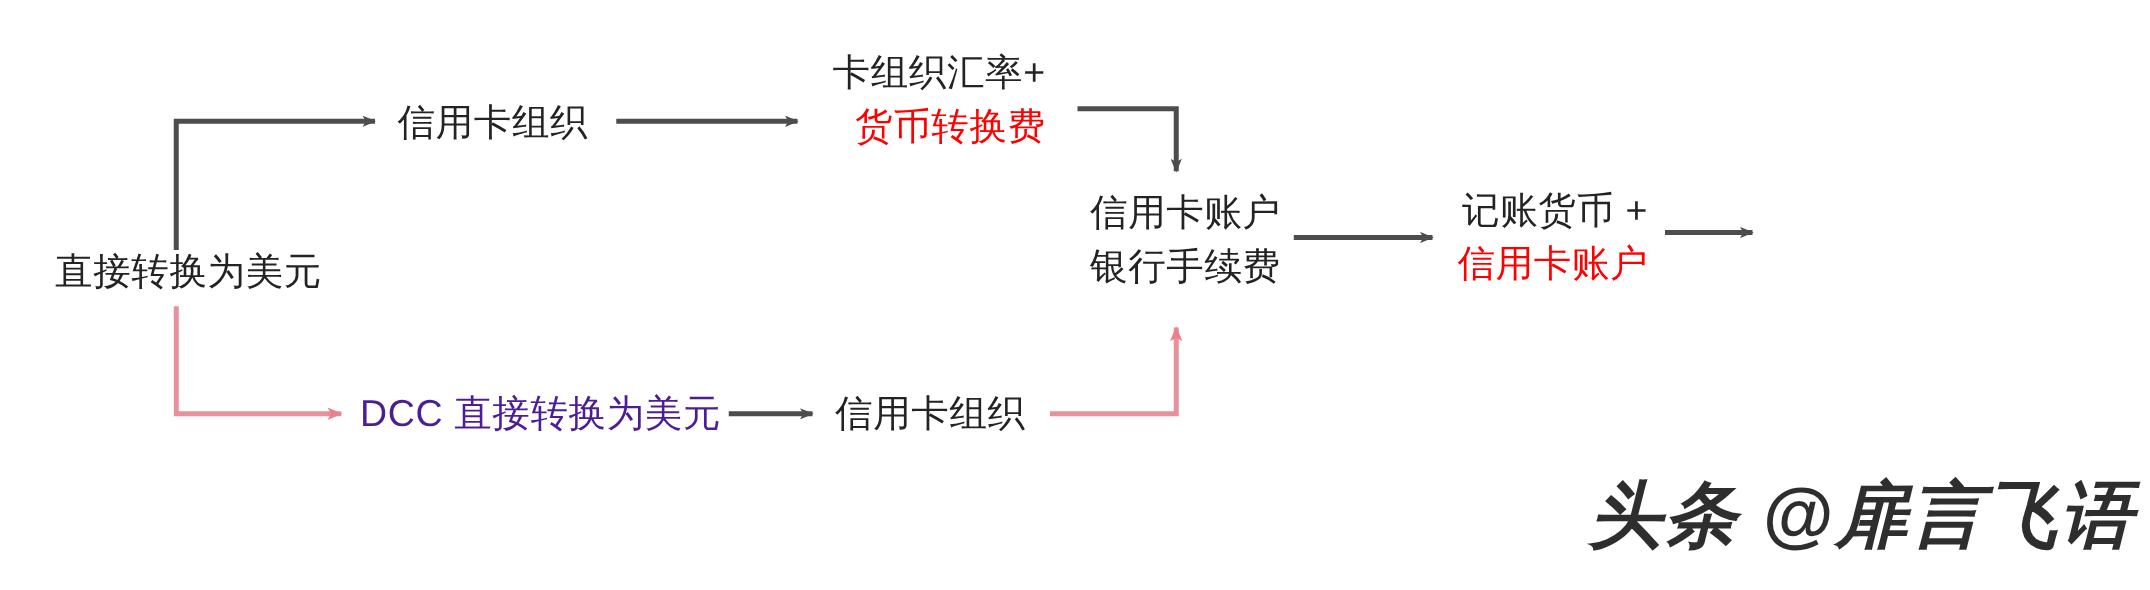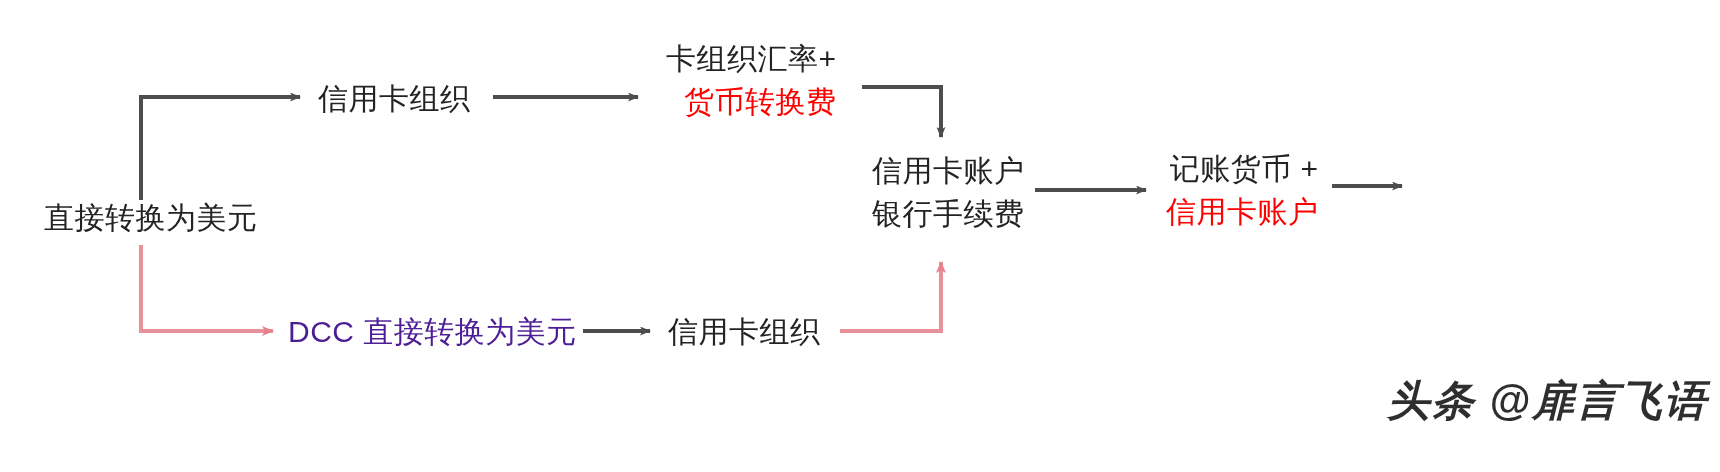--- a/index.html
+++ b/index.html
@@ -39,24 +39,24 @@
   .node .redbold {
     color: #ff0000;
     font-weight: normal;
   }
   .node.allred { color: #4c1d95; }
   .line2 { display: block; text-align: right; }
 
   #watermark {
     position: absolute;
     left: 1248px;
-    top: 368px;
+    top: 380px;
     width: 460px;
     height: 66px;
-    font-size: 42px;
+    font-size: 58px;
     line-height: 66px;
     font-style: italic;
     font-weight: bold;
     color: #1d1d1d;
     letter-spacing: 2px;
     text-align: right;
     opacity: 0.92;
     white-space: nowrap;
   }
 </style>

